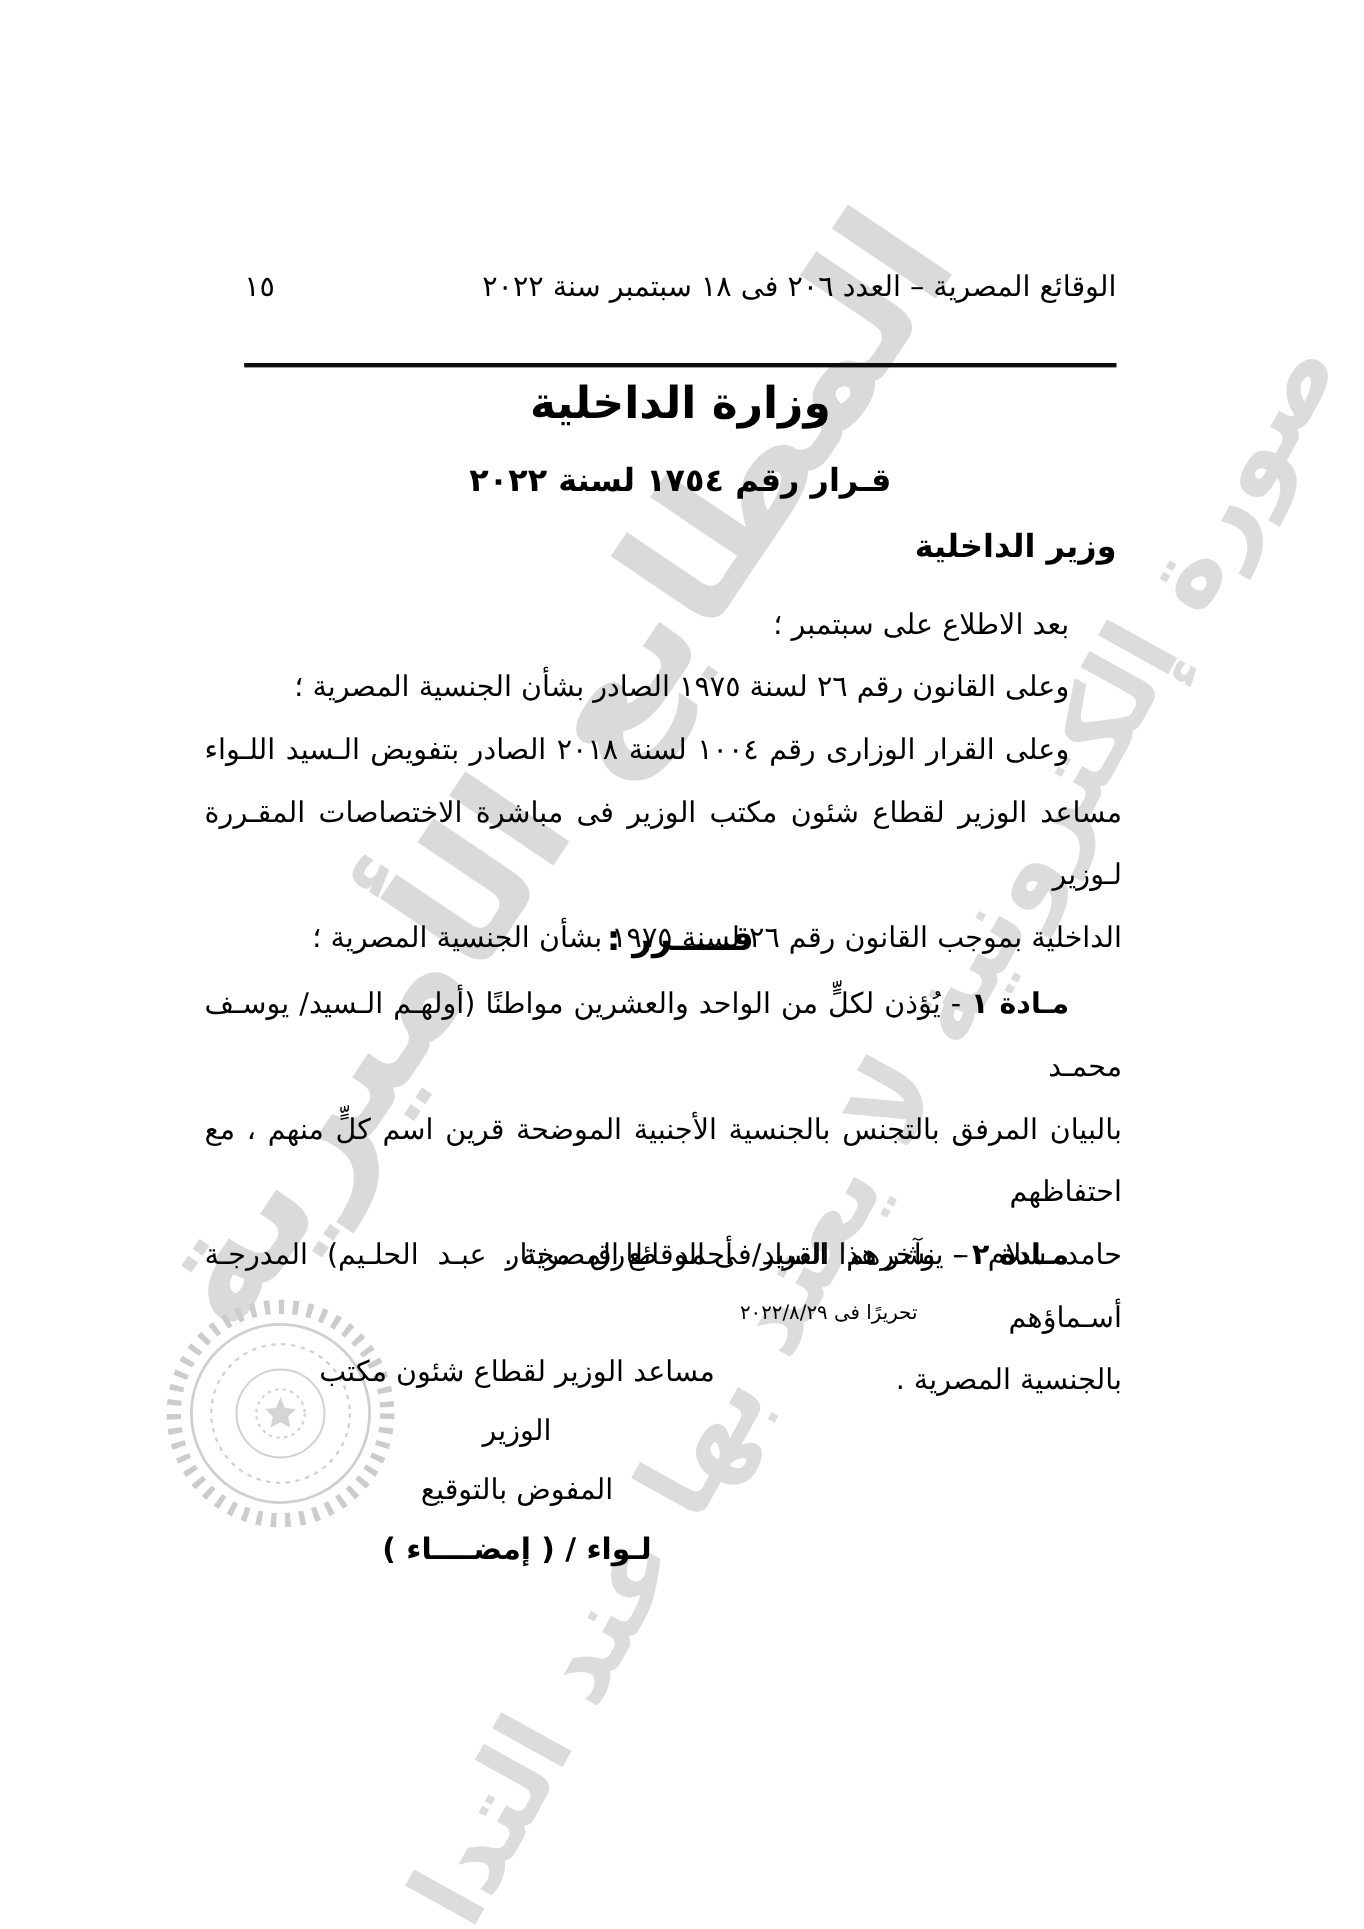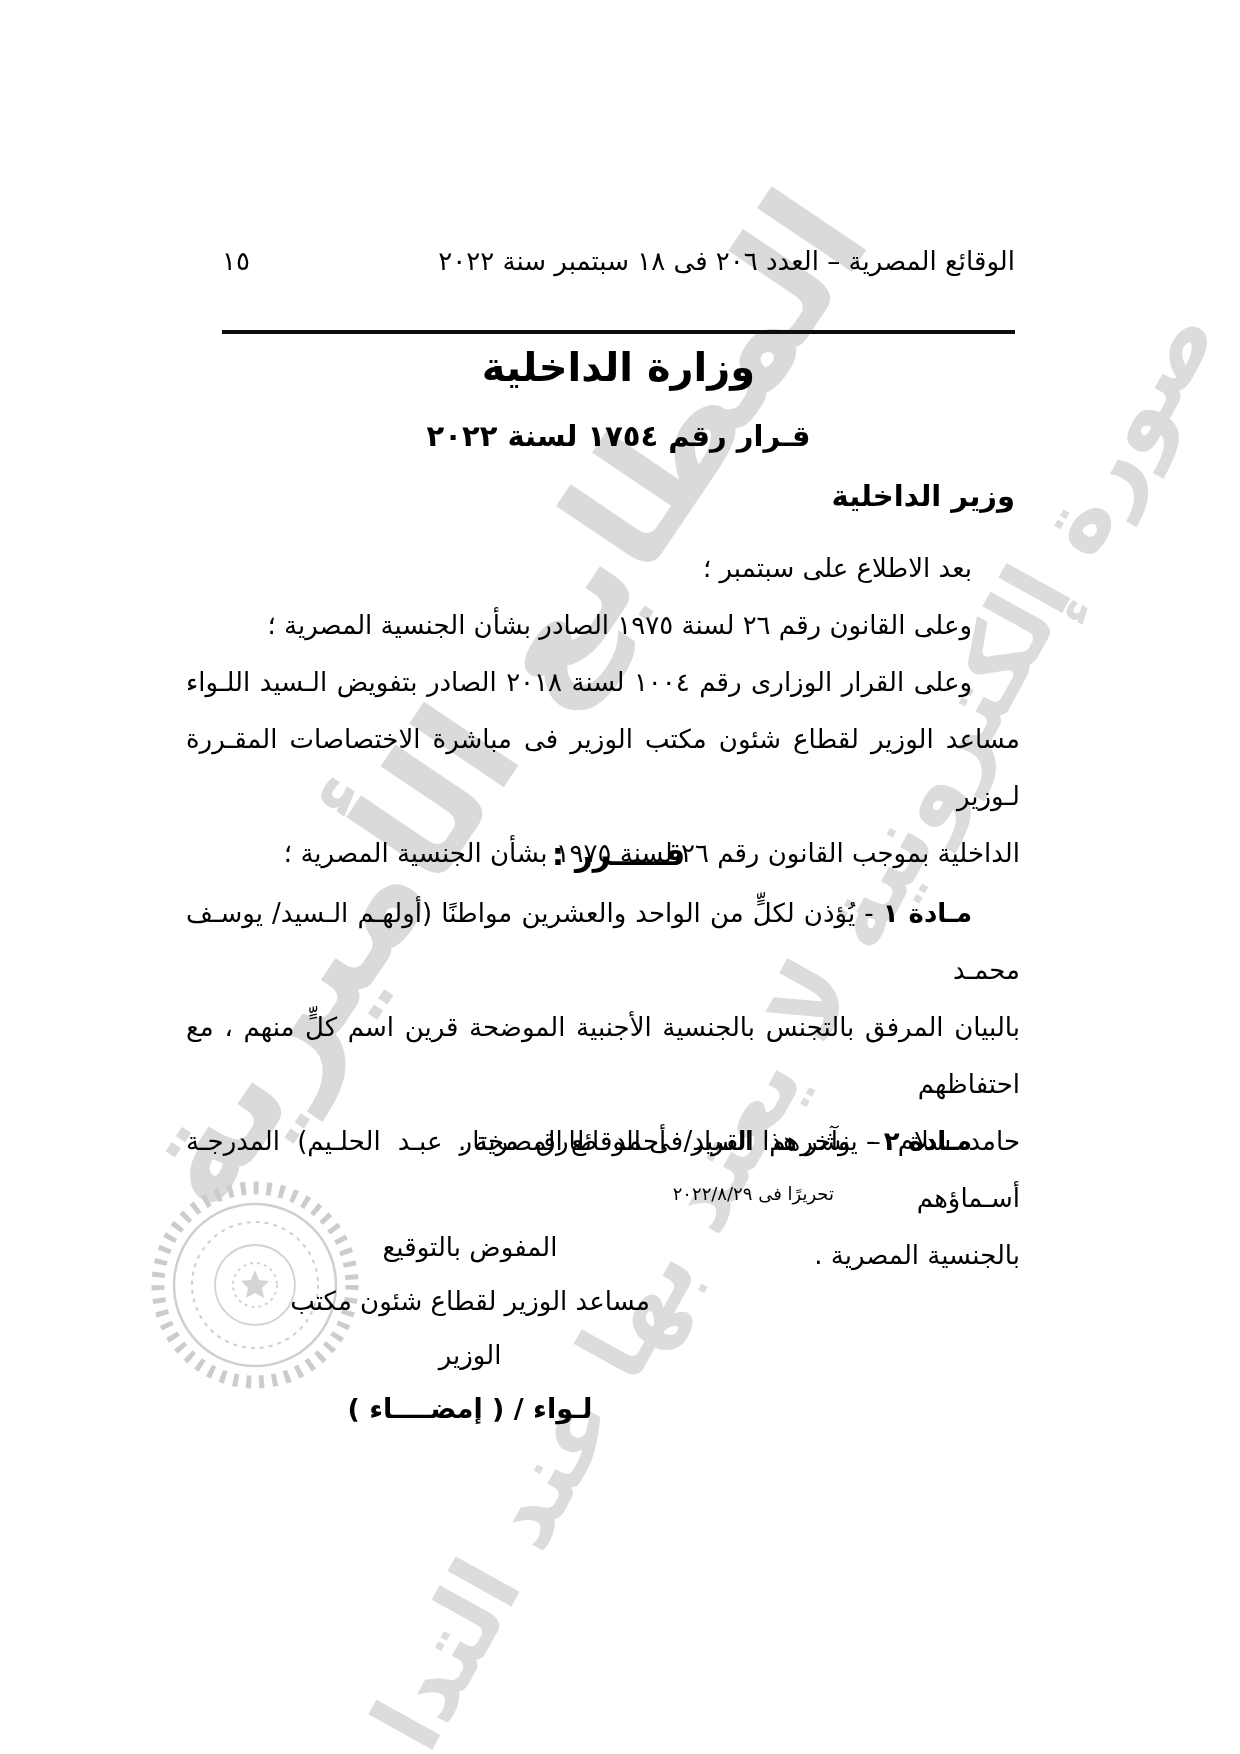--- a/index.html
+++ b/index.html
@@ -101,19 +101,19 @@
       <p class="ra">بالجنسية المصرية .</p>
     </div>
 
     <div class="body-block" id="article2">
       <p class="ra ind"><span class="art-label">مـادة ٢</span><span> - ينشر هذا القرار فى الوقائع المصرية .</span></p>
     </div>
 
     <div class="date-line">تحريرًا فى ٢٠٢٢/٨/٢٩</div>
 
     <div class="signature">
+      <p>مساعد الوزير لقطاع شئون مكتب الوزير</p>
       <p>المفوض بالتوقيع</p>
-      <p>مساعد الوزير لقطاع شئون مكتب الوزير</p>
       <p class="sig-bold">لـواء / ( إمضــــاء )</p>
     </div>
 
   </div>
 </div>
 
 </body></html>

